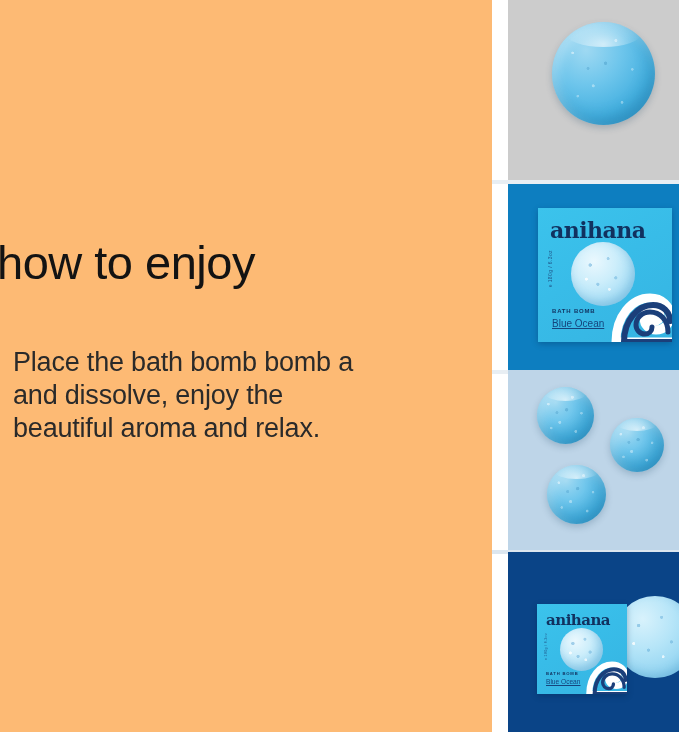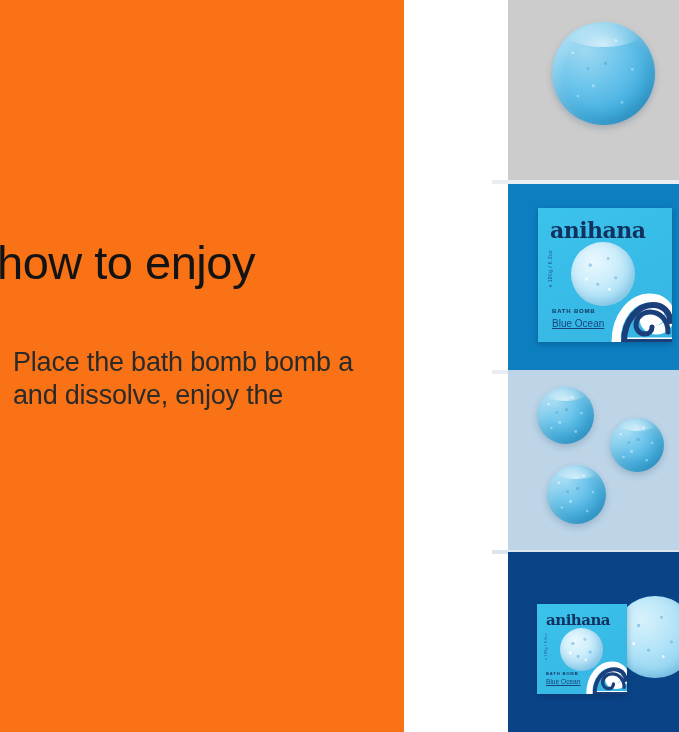--- a/index.html
+++ b/index.html
@@ -10,22 +10,22 @@
     font-family:"Liberation Sans","DejaVu Sans",sans-serif;
     overflow:hidden;
     position:relative;
   }
 
   
   .page{position:relative;width:679px;height:732px;background:#ffffff;}
 
   
   .copy{
-    position:absolute;left:0;top:0;width:404px;height:732px;
-    background:#f97316;
+    position:absolute;left:0;top:0;width:492px;height:732px;
+    background:#fdba74;
   }
   .headline{
     position:absolute;left:-3px;top:236px;
     font-size:47px;line-height:54px;
     font-weight:300;letter-spacing:-0.5px;
     color:#131313;
     white-space:nowrap;
   }
   .bodycopy{
     position:absolute;left:13px;top:346px;width:420px;
@@ -149,20 +149,21 @@
 <body>
 
 <div class="page">
 
   <div class="copy">
     <div class="headline">how to enjoy</div>
 
     <div class="bodycopy">
       <span class="ln">Place the bath bomb bomb a</span>
       <span class="ln">and dissolve, enjoy the</span>
+      <span class="ln">beautiful aroma and relax.</span>
     </div>
   </div>
 
   <div class="photocol">
 
     <div class="panel p1">
       <div class="bomb">
         <div class="speckle"></div>
         <div class="crust"></div>
       </div>

